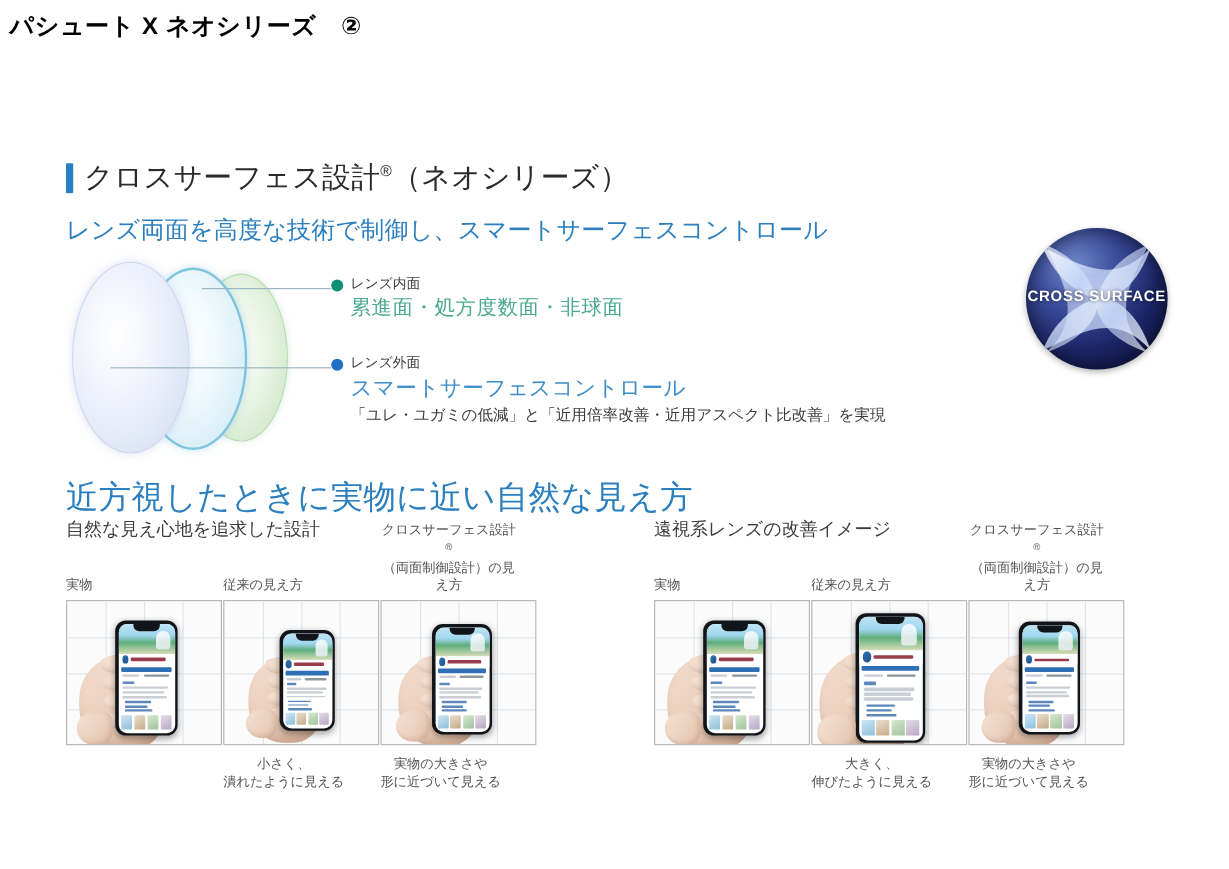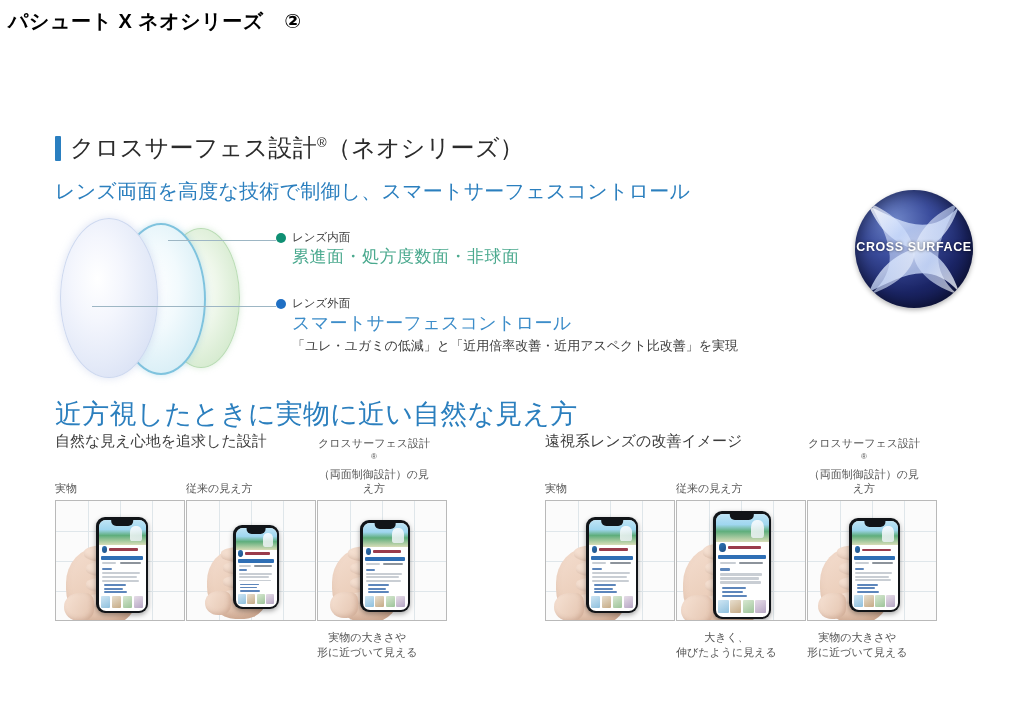--- a/index.html
+++ b/index.html
@@ -313,20 +313,22 @@
                     <div class="s-th a"></div>
                     <div class="s-th b"></div>
                     <div class="s-th c"></div>
                     <div class="s-th d"></div>
                   </div>
               </div>
             </div>
             <div class="finger" style="left:18px;top:90px;width:26px;height:24px;border-radius:50% 30% 40% 50%;"></div>
           </div>
         </div>
+        <div class="col-foot">小さく、
+潰れたように見える</div>
       </div>
 
       <div class="col">
         <div class="col-cap">
           <span><span>クロスサーフェス設計</span><span class="reg-s">®</span></span>
           <span>（両面制御設計）の見え方</span>
         </div>
         <div class="panel">
           <div class="grid-v" style="left:32px"></div>
             <div class="grid-v" style="left:64px"></div>

